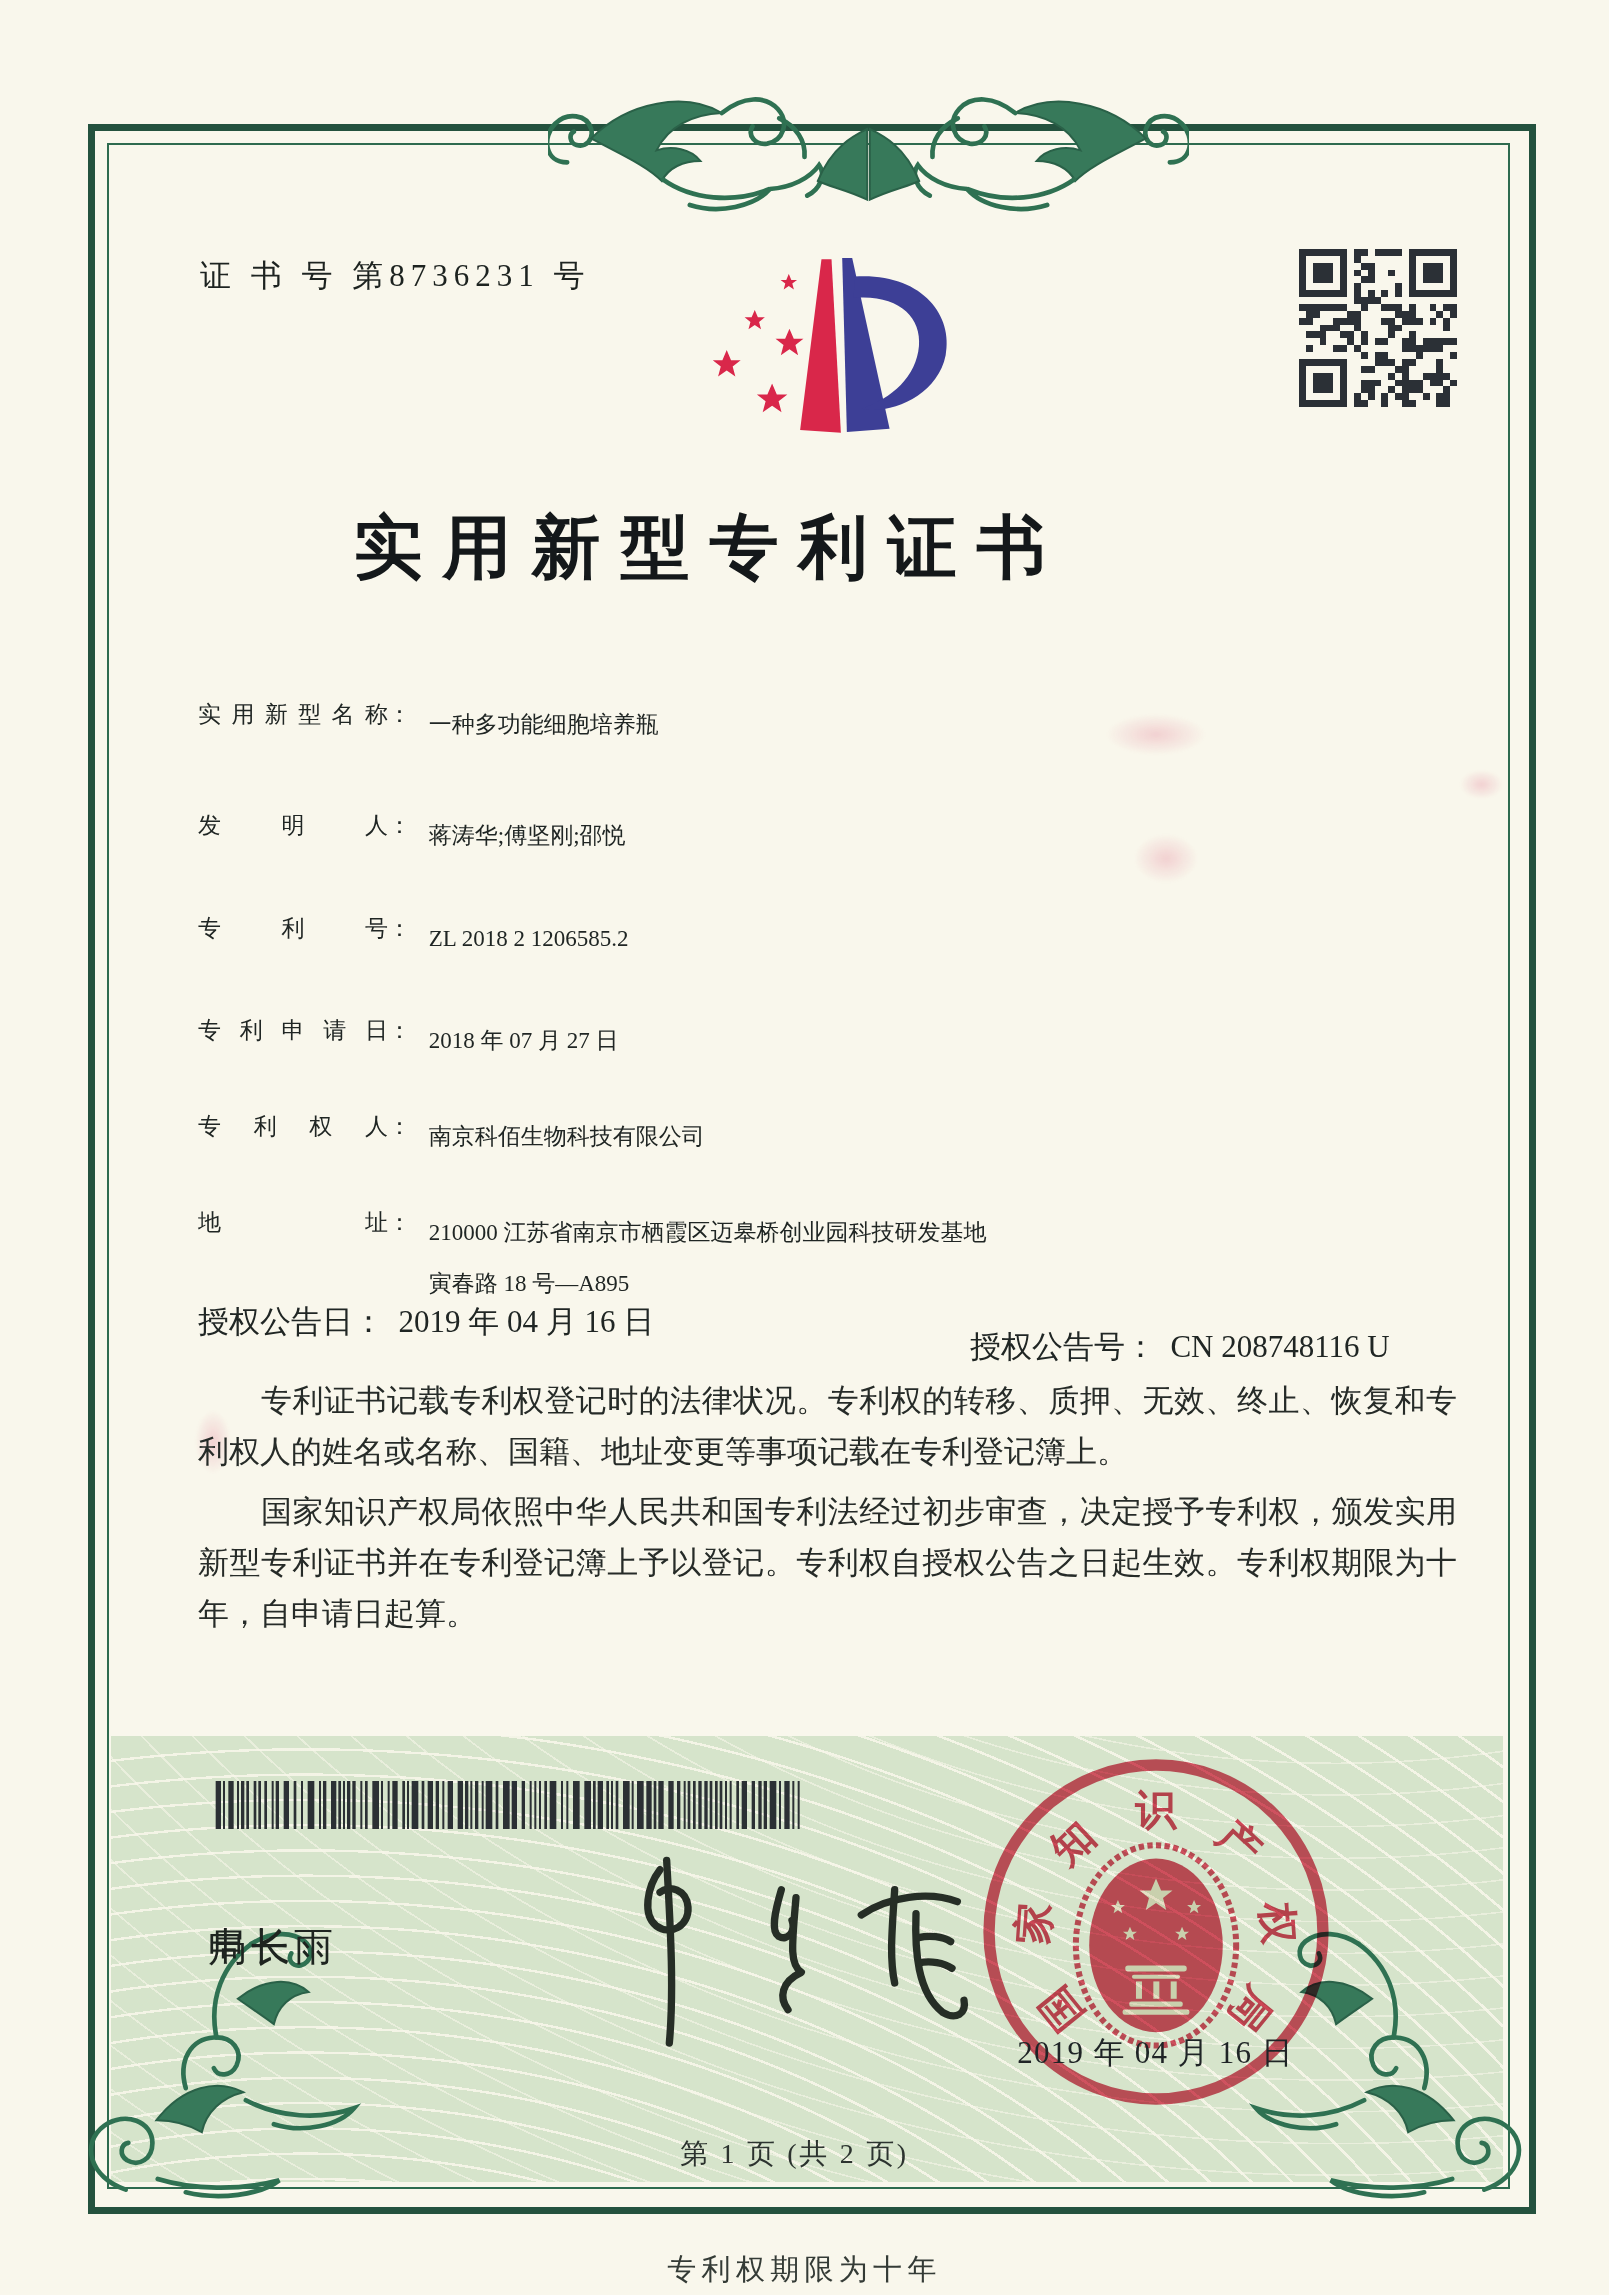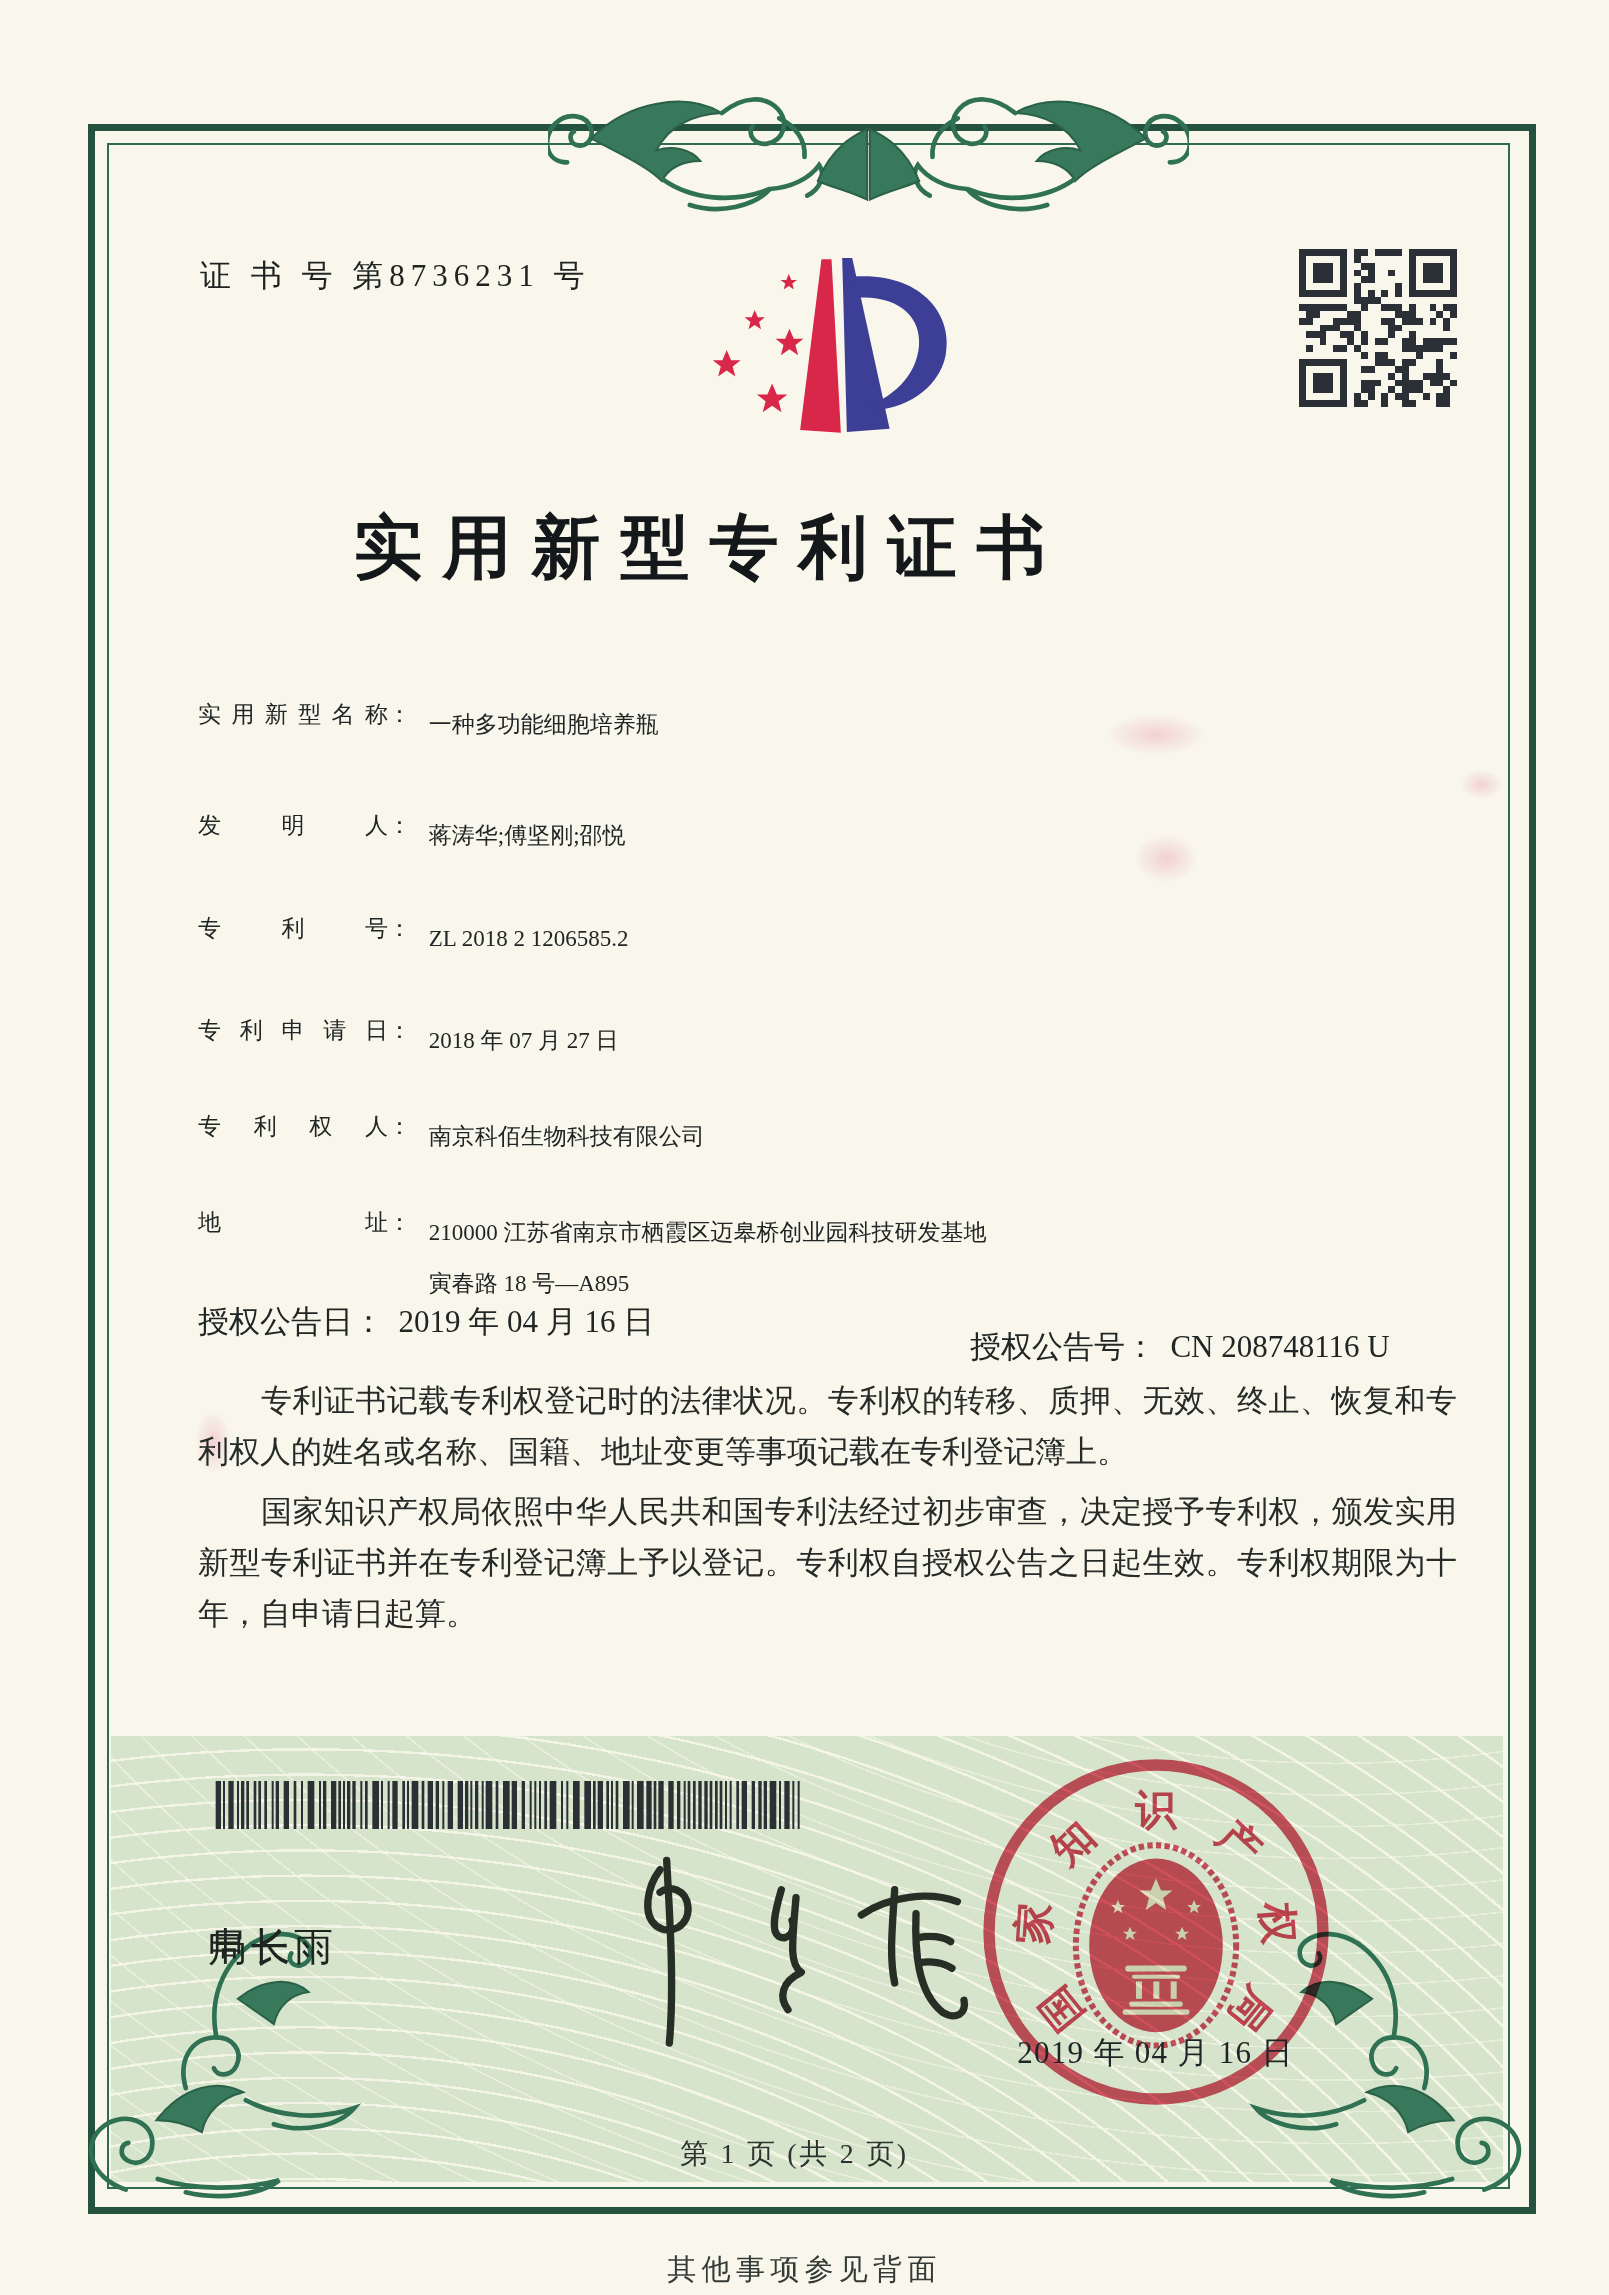--- a/index.html
+++ b/index.html
@@ -559,14 +559,14 @@
       <rect x="276" y="354" width="9" height="26"></rect>
       <rect x="302" y="354" width="9" height="26"></rect>
       <rect x="240" y="384" width="80" height="8" rx="3"></rect>
       <rect x="230" y="396" width="100" height="8" rx="3"></rect>
     </g>
   </g>
 </svg>
 <div class="abs seal-date">2019 年 04 月 16 日</div>
 
 <div class="abs page-info">第 1 页 (共 2 页)</div>
-<div class="abs back-note">其他事项参见背面</div>
+<div class="abs back-note">专利权期限为十年</div>
 
 
 </body></html>

